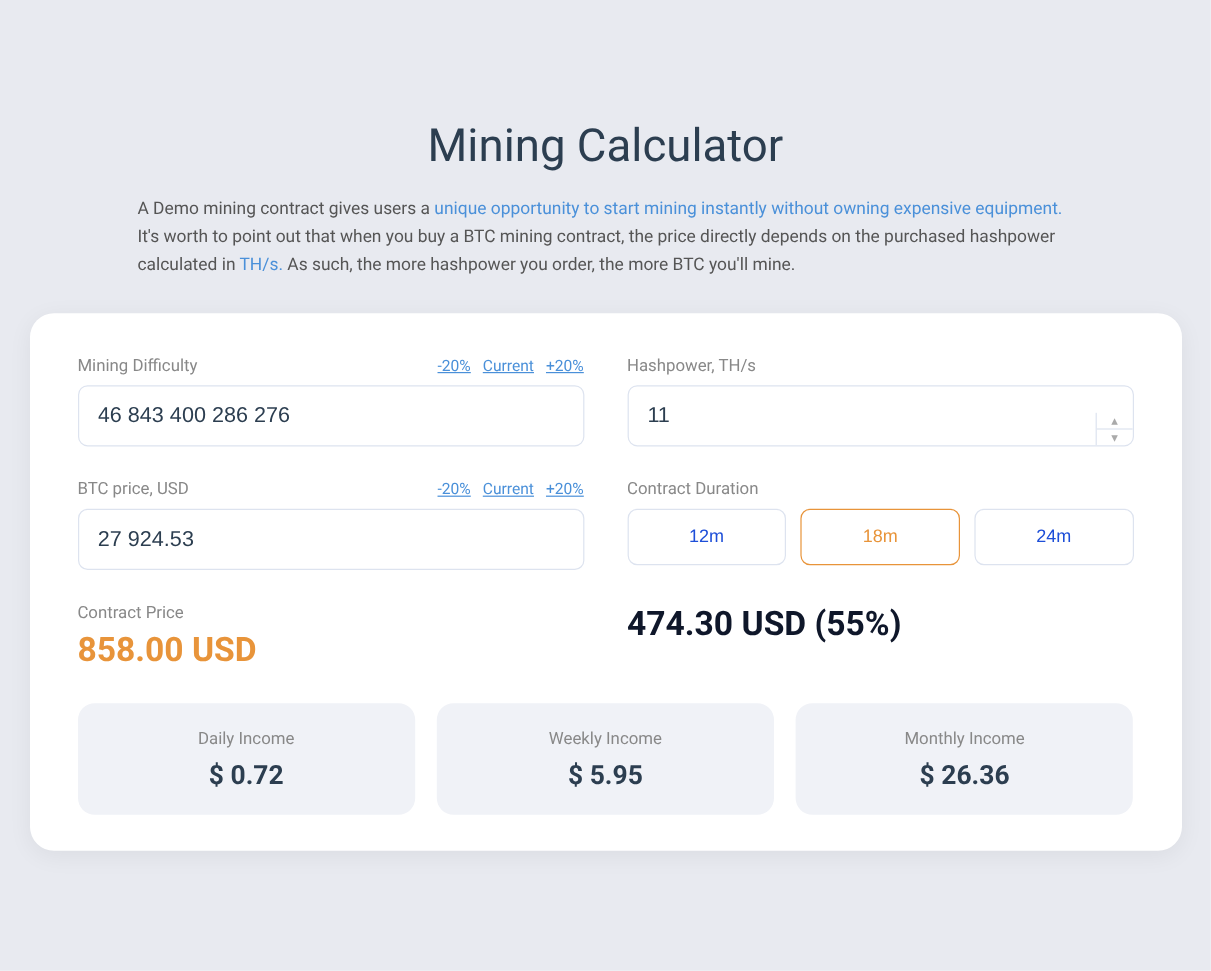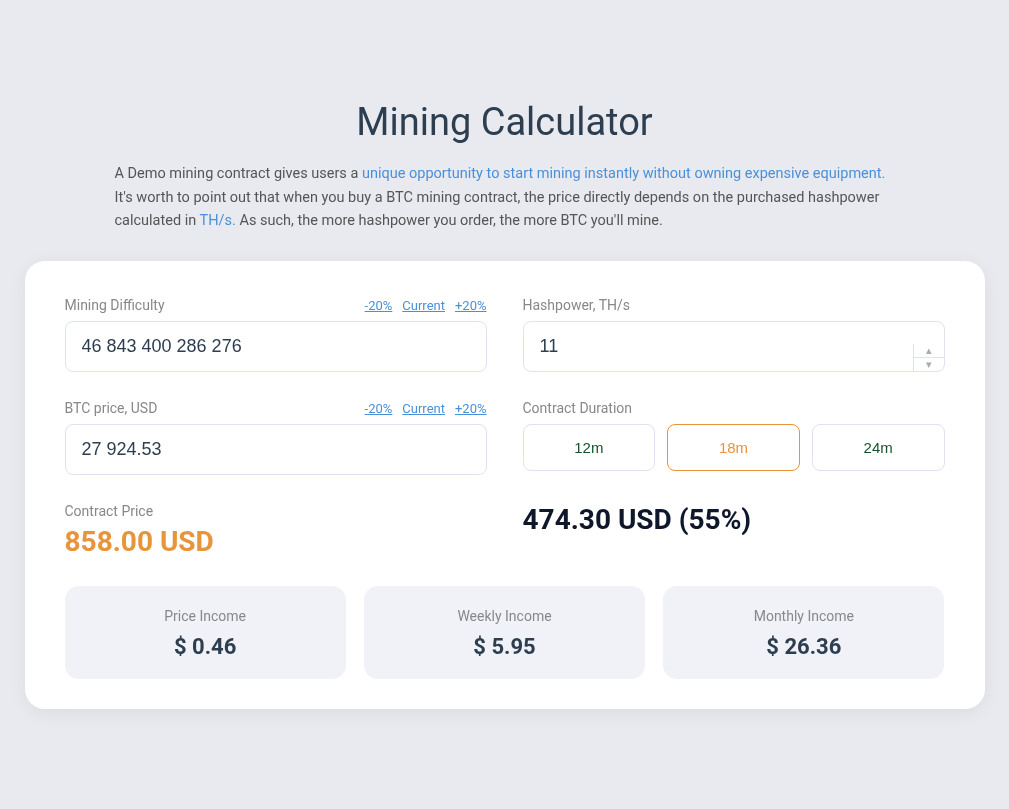--- a/index.html
+++ b/index.html
@@ -138,21 +138,21 @@
       margin-top: 8px;
     }
 
     .duration-btn {
       flex: 1;
       padding: 14px 10px;
       border: 1.5px solid #dde3ef;
       border-radius: 8px;
       background: #fff;
       font-size: 15px;
-      color: #14532d;
+      color: #1d4ed8;
       cursor: pointer;
       text-align: center;
     }
 
     .duration-btn.active {
       border-color: #e8943a;
       color: #e8943a;
     }
 
     .summary-row {
@@ -291,22 +291,22 @@
 
       <div class="summary-group">
         <div class="estimated-profit">474.30 USD (55%)</div>
       </div>
 
     </div>
 
     <div class="income-cards-row">
 
       <div class="income-card">
-        <div class="income-card-label">Price Income</div>
-        <div class="income-card-value">$ 0.46</div>
+        <div class="income-card-label">Daily Income</div>
+        <div class="income-card-value">$ 0.72</div>
       </div>
 
       <div class="income-card">
         <div class="income-card-label">Weekly Income</div>
         <div class="income-card-value">$ 5.95</div>
       </div>
 
       <div class="income-card">
         <div class="income-card-label">Monthly Income</div>
         <div class="income-card-value">$ 26.36</div>

